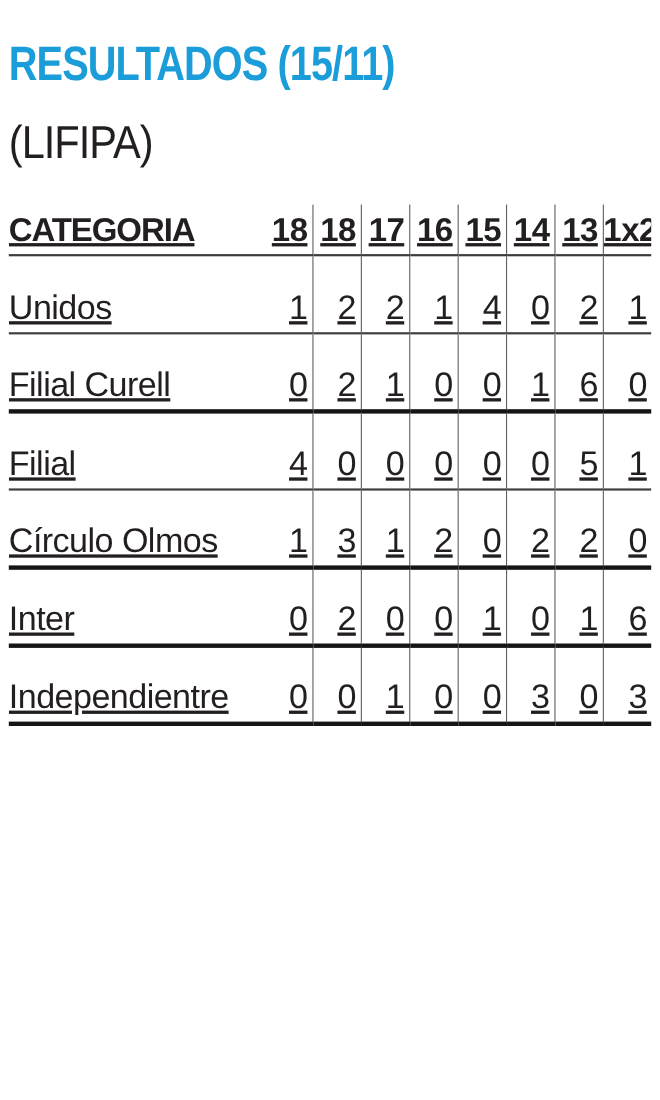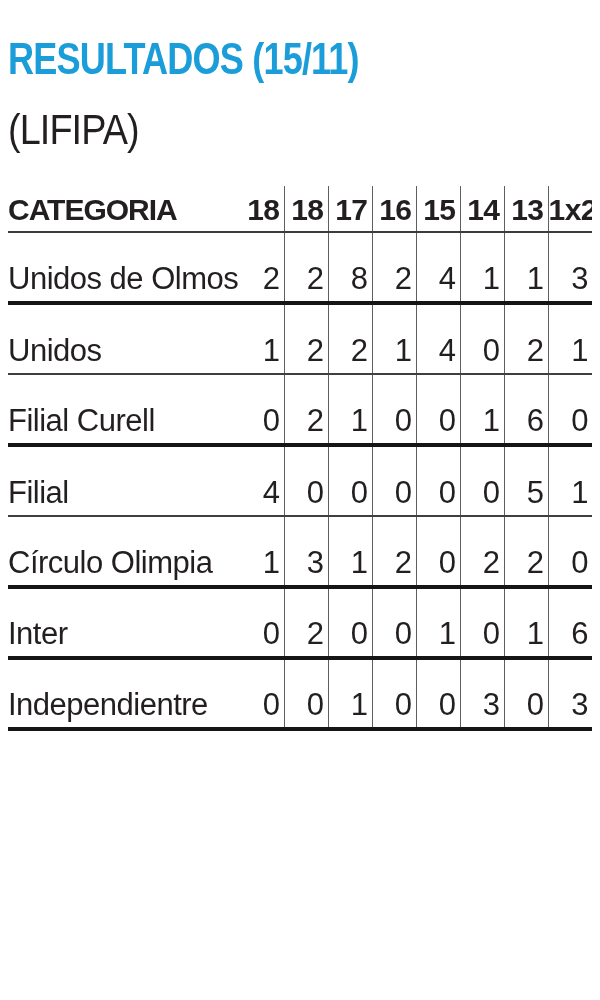--- a/index.html
+++ b/index.html
@@ -37,20 +37,21 @@
     letter-spacing: -1px;
     transform: scaleX(0.9);
     transform-origin: left center;
     white-space: nowrap;
   }
   table.results {
     border-collapse: collapse;
     table-layout: fixed;
     width: 584px;
     margin-top: 34px;
+    text-decoration: underline;
   }
   col.c-name { width: 232px; }
   col.c-num  { width: 44px; }
   th, td {
     box-sizing: border-box;
     vertical-align: bottom;
     text-align: right;
     padding: 0 4px 7px 0;
     line-height: 1;
     letter-spacing: -0.5px;
@@ -109,31 +110,20 @@
           <th class="sep">17</th>
           <th class="sep">16</th>
           <th class="sep">15</th>
           <th class="sep">14</th>
           <th class="sep">13</th>
           <th class="sep">1x2</th>
         </tr>
     </thead>
     <tbody>
 
-        <tr class="thick">
-          <td class="name">Unidos de Olmos</td>
-          <td>2</td>
-          <td class="sep">2</td>
-          <td class="sep">8</td>
-          <td class="sep">2</td>
-          <td class="sep">4</td>
-          <td class="sep">1</td>
-          <td class="sep">1</td>
-          <td class="sep">3</td>
-        </tr>
         <tr class="thin">
           <td class="name">Unidos</td>
           <td>1</td>
           <td class="sep">2</td>
           <td class="sep">2</td>
           <td class="sep">1</td>
           <td class="sep">4</td>
           <td class="sep">0</td>
           <td class="sep">2</td>
           <td class="sep">1</td>
@@ -154,21 +144,21 @@
           <td>4</td>
           <td class="sep">0</td>
           <td class="sep">0</td>
           <td class="sep">0</td>
           <td class="sep">0</td>
           <td class="sep">0</td>
           <td class="sep">5</td>
           <td class="sep">1</td>
         </tr>
         <tr class="thick">
-          <td class="name">Círculo Olimpia</td>
+          <td class="name">Círculo Olmos</td>
           <td>1</td>
           <td class="sep">3</td>
           <td class="sep">1</td>
           <td class="sep">2</td>
           <td class="sep">0</td>
           <td class="sep">2</td>
           <td class="sep">2</td>
           <td class="sep">0</td>
         </tr>
         <tr class="thick">

